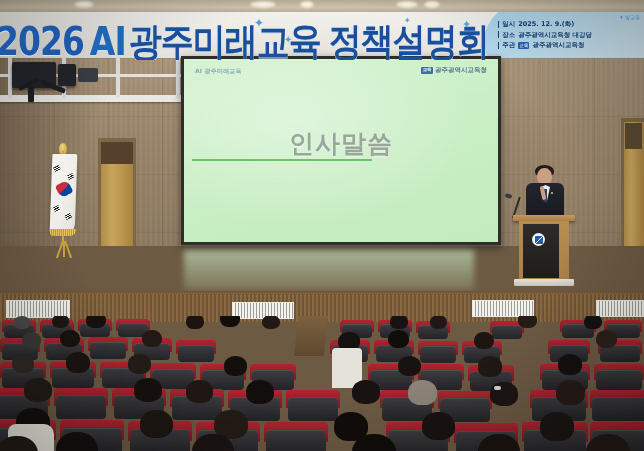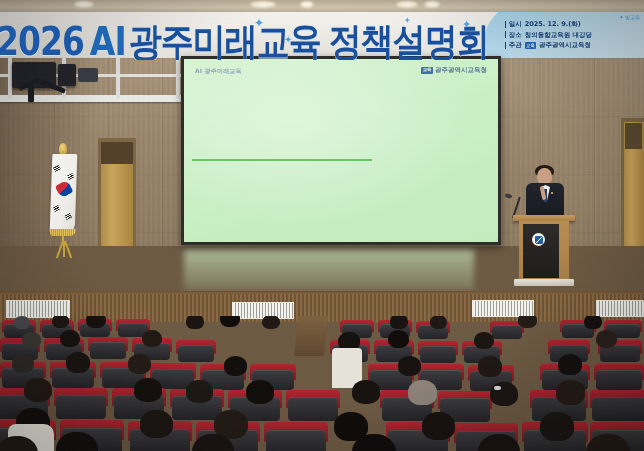--- a/index.html
+++ b/index.html
@@ -202,21 +202,21 @@
 
     <div class="banner-info">
       <div class="row">
         <span class="bar"></span>
         <span class="lbl">일시</span>
         <span class="val">2025. 12. 9.(화)</span>
       </div>
       <div class="row">
         <span class="bar"></span>
         <span class="lbl">장소</span>
-        <span class="val">창의융합교육원 대강당</span>
+        <span class="val">광주광역시교육청 대강당</span>
       </div>
       <div class="row">
         <span class="bar"></span>
         <span class="lbl">주관</span>
         <span class="chip">교육</span>
         <span class="val">광주광역시교육청</span>
       </div>
     </div>
     <div class="banner-logo">✦ 빛고을</div>
   </div>
@@ -246,20 +246,21 @@
   <div class="proj-arm" style="left:40px;top:84px;width:26px;height:5px;transform:rotate(22deg);"></div>
   <div class="proj-arm" style="left:18px;top:82px;width:22px;height:4px;transform:rotate(-28deg);"></div>
 
   <div class="screen-frame">
     <div class="screen">
       <div class="slide-head-l">AI 광주미래교육</div>
       <div class="slide-head-r">
         <span class="slide-chip">교육</span>
         <span>광주광역시교육청</span>
       </div>
+      <div class="slide-title">인사말씀</div>
       <div class="slide-rule"></div>
     </div>
   </div>
 
   <div class="stage"></div>
   <div class="stage-glow"></div>
   <div class="stage-edge"></div>
   <div class="stage-front"></div>
 
   <div class="vent" style="left:6px;top:300px;width:62px;height:16px;"></div>

